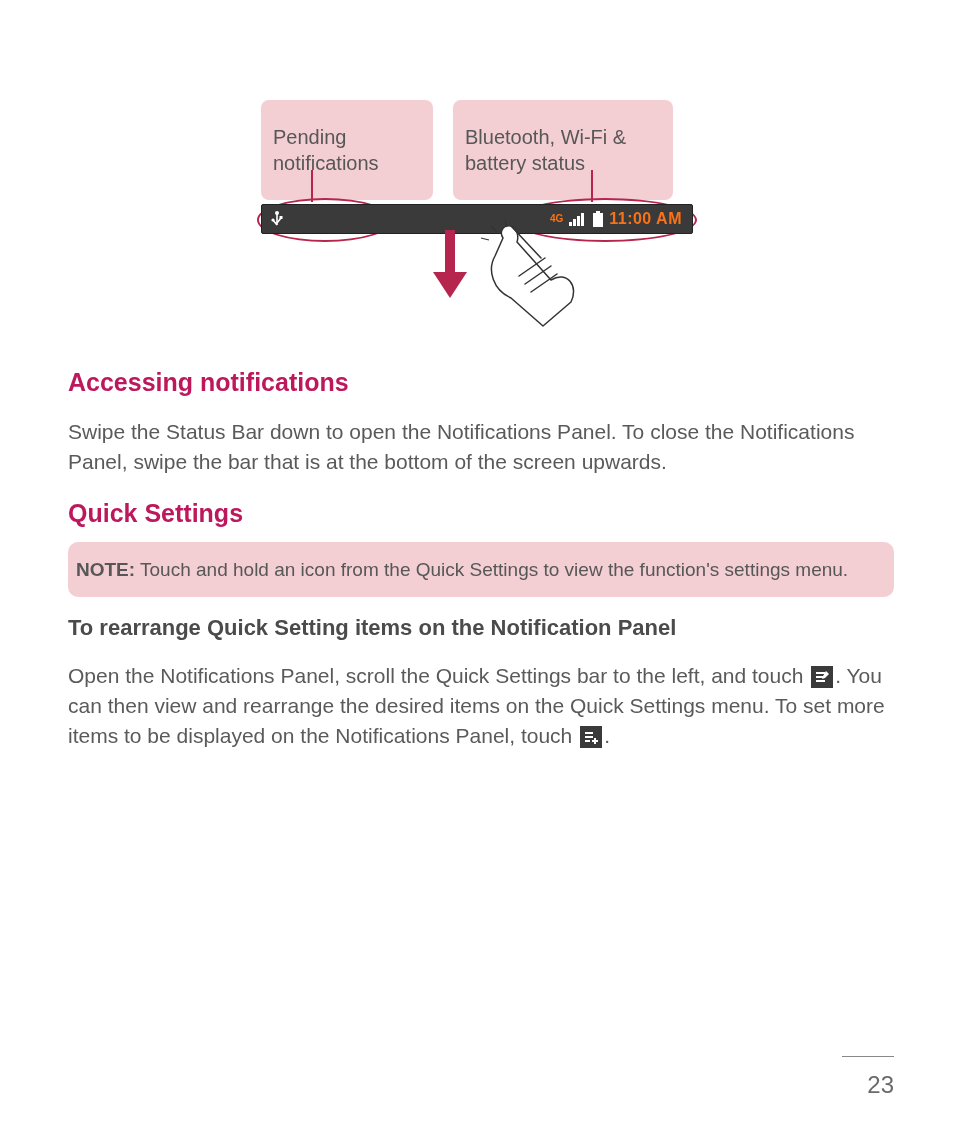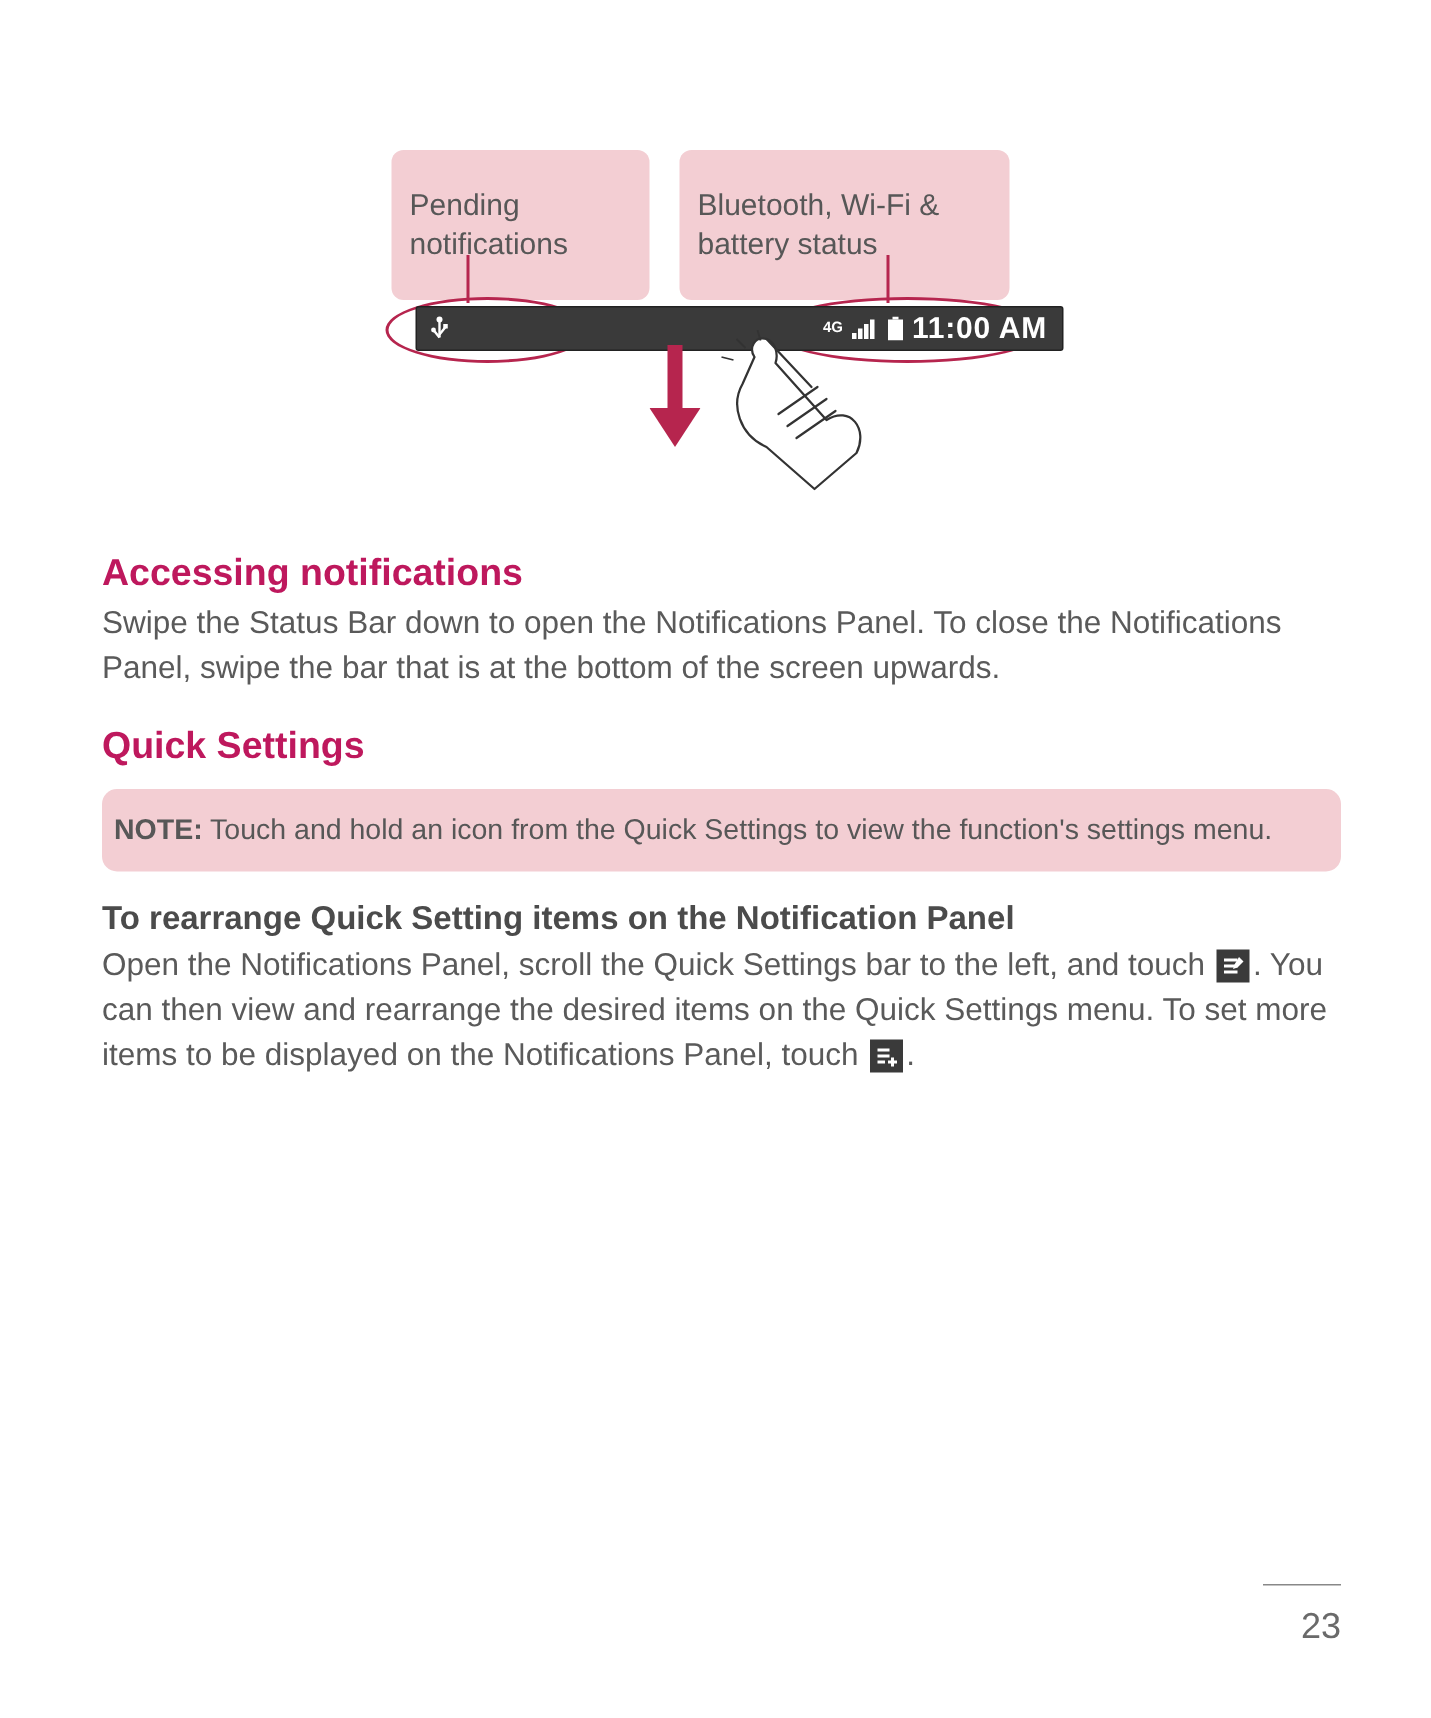--- a/index.html
+++ b/index.html
@@ -40,28 +40,28 @@
   .callout-stem {
     position: absolute;
     width: 2px;
     background: #b6254e;
   }
   .callout-stem.left  { left: 50px;  top: 70px; height: 32px; }
   .callout-stem.right { left: 330px; top: 70px; height: 32px; }
 
   .statusbar {
     position: absolute;
-    left: 16px;
+    left: 0;
     top: 104px;
     width: 430px;
     height: 28px;
     background: #3a3a3a;
     border: 1px solid #222;
     border-radius: 2px;
-    color: #ffffff;
+    color: #f97316;
     display: flex;
     align-items: center;
     font-size: 16px;
     overflow: visible;
   }
   .sb-left {
     flex: 0 0 auto;
     padding-left: 8px;
   }
   .sb-right {
@@ -71,21 +71,21 @@
     gap: 6px;
     padding-right: 10px;
     font-weight: 600;
   }
   .sb-4g {
     font-size: 10px;
     line-height: 10px;
     font-weight: 700;
   }
   .bars svg, .battery svg, .usb svg { display: block; }
-  .time { font-size: 20px; letter-spacing: 0.5px; text-align: center; }
+  .time { font-size: 16px; letter-spacing: 0.5px; text-align: center; }
 
   .ellipse {
     position: absolute;
     border: 2.5px solid #b6254e;
     border-radius: 50%;
     background: transparent;
   }
   .ellipse.left  { left: -4px;  top: 98px; width: 132px; height: 40px; }
   .ellipse.right { left: 252px; top: 98px; width: 180px; height: 40px; }
 
@@ -104,21 +104,21 @@
   h2.section {
     font-size: 25px;
     font-weight: 700;
     color: #be185d;
     margin: 22px 0 4px 0;
     font-stretch: semi-condensed;
   }
   p.body {
     font-size: 21px;
     line-height: 30px;
-    margin: 4px 0 10px 0;
+    margin: 20px 0 10px 0;
     color: #5a5a5a;
     font-weight: 300;
   }
   .notebox {
     background: #f3ced3;
     border-radius: 10px;
     padding: 14px 8px;
     margin: 14px 0 18px 0;
     font-size: 19px;
     line-height: 27px;

